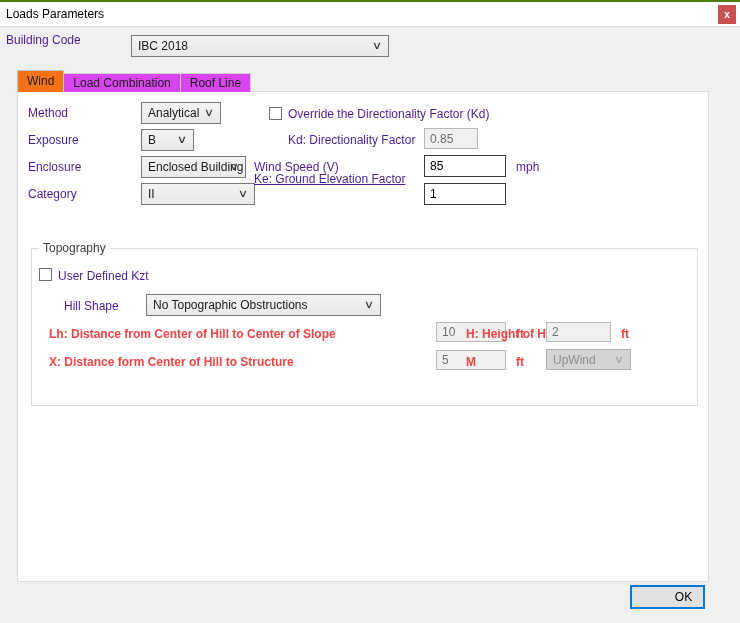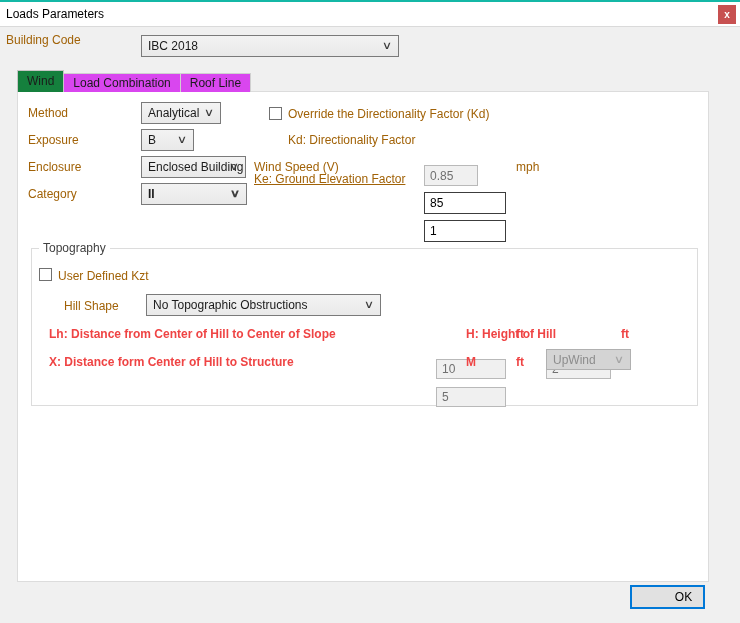--- a/index.html
+++ b/index.html
@@ -1,50 +1,50 @@
 <!DOCTYPE html>
 <html><head>
 <meta charset="utf-8">
 <style>
   html,body{margin:0;padding:0;background:#f0f0f0;}
   body{width:740px;height:623px;position:relative;font-family:"Liberation Sans",sans-serif;
        font-size:12px;color:#1b1b1b;overflow:hidden;}
   .window{position:absolute;left:0;top:0;width:740px;height:623px;background:#f0f0f0;
-          border-top:2px solid #14b8a6;box-sizing:border-box;}
+          border-top:2px solid #4d7c0f;box-sizing:border-box;}
   
   .titlebar{position:absolute;left:0;top:0;width:740px;height:25px;background:#ffffff;
             border-bottom:1px solid #dadada;box-sizing:border-box;}
   .title-text{position:absolute;left:6px;top:5px;font-size:12px;color:#000;}
   .close-btn{position:absolute;right:4px;top:3px;width:18px;height:19px;background:#c75050;
              color:#fff;display:flex;align-items:center;justify-content:center;
              font-size:10px;font-weight:bold;cursor:pointer;}
   
-  .lbl{position:absolute;white-space:nowrap;color:#a16207;}
+  .lbl{position:absolute;white-space:nowrap;color:#4c1d95;}
   .lbl.dis{color:#ef4444;font-weight:bold;}
   
   .combo{position:absolute;height:22px;box-sizing:border-box;border:1px solid #7a7a7a;
          background:linear-gradient(#f3f3f3,#e9e9e9);cursor:default;}
   .combo .ctext{position:absolute;left:6px;top:3px;white-space:nowrap;color:#1b1b1b;}
   .combo .chev{position:absolute;right:7px;top:3px;color:#3c3c3c;font-size:11px;
                transform:scaleX(1.3);}
   .combo.disabled{background:#d4d4d4;border-color:#b0b0b0;}
   .combo.disabled .ctext{color:#8d8d8d;}
   .combo.disabled .chev{color:#a5a5a5;}
   
   .tb{position:absolute;box-sizing:border-box;border:1px solid #3c3c3c;background:#fff;
-      font-family:"Liberation Sans",sans-serif;font-size:12px;color:#000;padding:0 0 0 5px;margin-top:37px;}
+      font-family:"Liberation Sans",sans-serif;font-size:12px;color:#000;padding:0 0 0 5px;}
   .tb.disabled{border:1px solid #b9b9b9;background:#f0f0f0;color:#707070;}
   
   .cb{position:absolute;width:13px;height:13px;box-sizing:border-box;background:#fff;
       border:1px solid #707070;cursor:pointer;}
   
   .tabs{position:absolute;left:17px;top:68px;height:22px;display:flex;align-items:flex-end;z-index:3;}
   .tab{height:19px;line-height:19px;padding:0 9px;background:#d946ef;border:1px solid #d0d0d0;
        border-bottom:none;box-sizing:border-box;margin-right:-1px;cursor:pointer;white-space:nowrap;}
-  .tab.active{height:22px;line-height:21px;background:#15803d;border:1px solid #c6c6c6;border-bottom:none;
+  .tab.active{height:22px;line-height:21px;background:#f97316;border:1px solid #c6c6c6;border-bottom:none;
               z-index:4;position:relative;}
   
   .panel{position:absolute;left:17px;top:89px;width:692px;height:491px;background:#fff;
          border:1px solid #dcdcdc;box-sizing:border-box;z-index:1;}
   
   .groupbox{position:absolute;left:13px;top:156px;width:667px;height:158px;
             border:1px solid #dcdcdc;box-sizing:border-box;}
   .legend{position:absolute;left:7px;top:-8px;background:#fff;padding:0 4px;color:#3f3f3f;}
   
   .ok-btn{position:absolute;left:630px;top:583px;width:75px;height:24px;background:#e1e1e1;
@@ -58,21 +58,21 @@
 <div class="window">
 
   <div class="titlebar">
     <span class="title-text">Loads Parameters</span>
     <div class="close-btn">
       <span>x</span>
     </div>
   </div>
 
   <span class="lbl" style="left:6px;top:31px;">Building Code</span>
-  <div class="combo" style="left:141px;top:33px;width:258px;">
+  <div class="combo" style="left:131px;top:33px;width:258px;">
     <span class="ctext">IBC 2018</span>
     <span class="chev">∨</span>
   </div>
 
   <div class="tabs">
     <div class="tab active">Wind</div>
     <div class="tab">Load Combination</div>
     <div class="tab">Roof Line</div>
   </div>
 
@@ -97,21 +97,21 @@
     <span class="lbl" style="left:10px;top:68px;">Enclosure</span>
     <div class="combo" style="left:123px;top:64px;width:105px;">
       <span class="ctext">Enclosed Building</span>
       <span class="chev">∨</span>
     </div>
     <span class="lbl" style="left:236px;top:68px;">Wind Speed (V)</span>
     <input class="tb" style="left: 406px; top: 63px; width: 82px; height: 22px;" value="85">
     <span class="unit lbl" style="left:498px;top:68px;">mph</span>
 
     <span class="lbl" style="left:10px;top:95px;">Category</span>
-    <div class="combo" style="left:123px;top:91px;width:106px;font-weight:bold;">
+    <div class="combo" style="left:123px;top:91px;width:114px;">
       <span class="ctext">II</span>
       <span class="chev">∨</span>
     </div>
     <span class="lbl" style="left:236px;top:80px;text-decoration:underline;">Ke: Ground Elevation Factor</span>
     <input class="tb" style="left: 406px; top: 91px; width: 82px; height: 22px;" value="1">
 
     <div class="groupbox">
       <span class="legend">Topography</span>
     </div>
 

